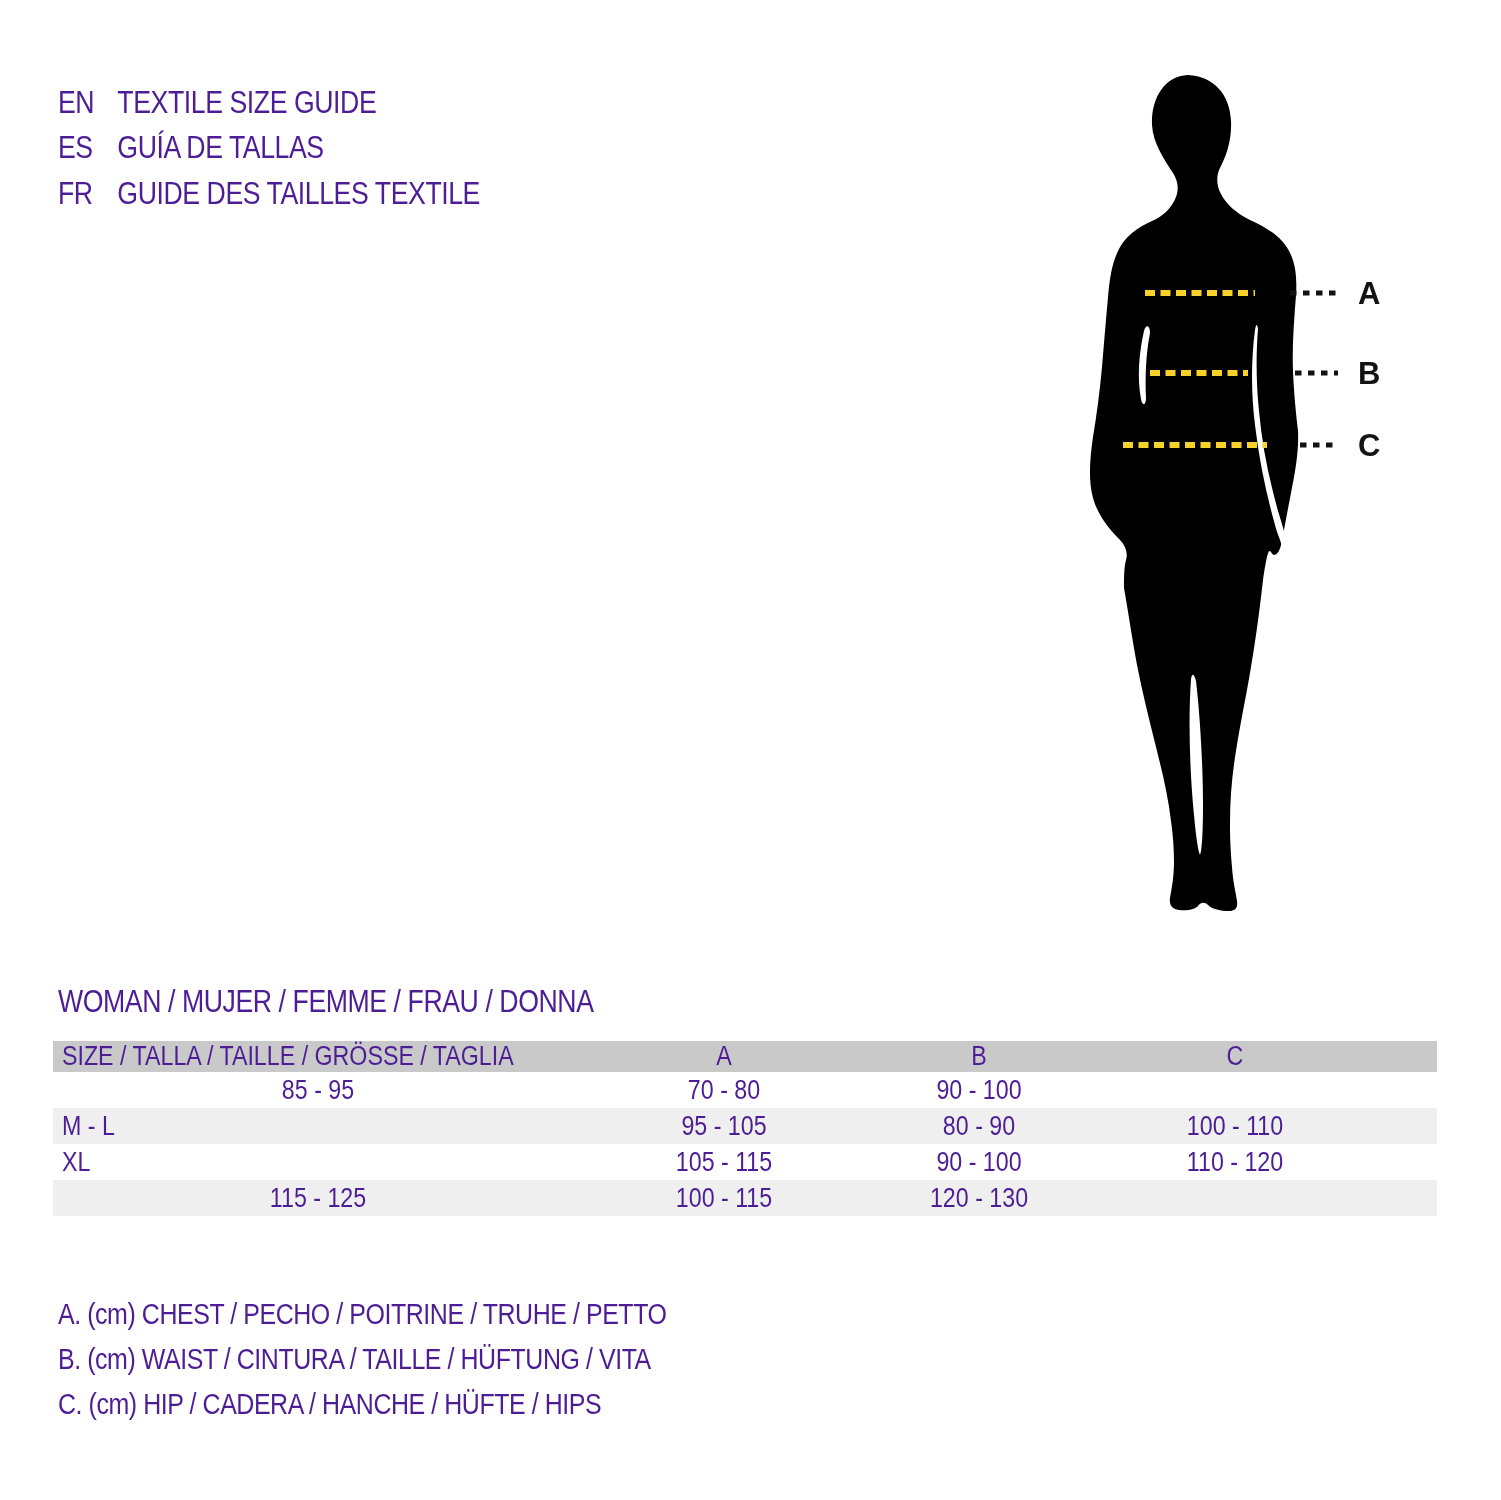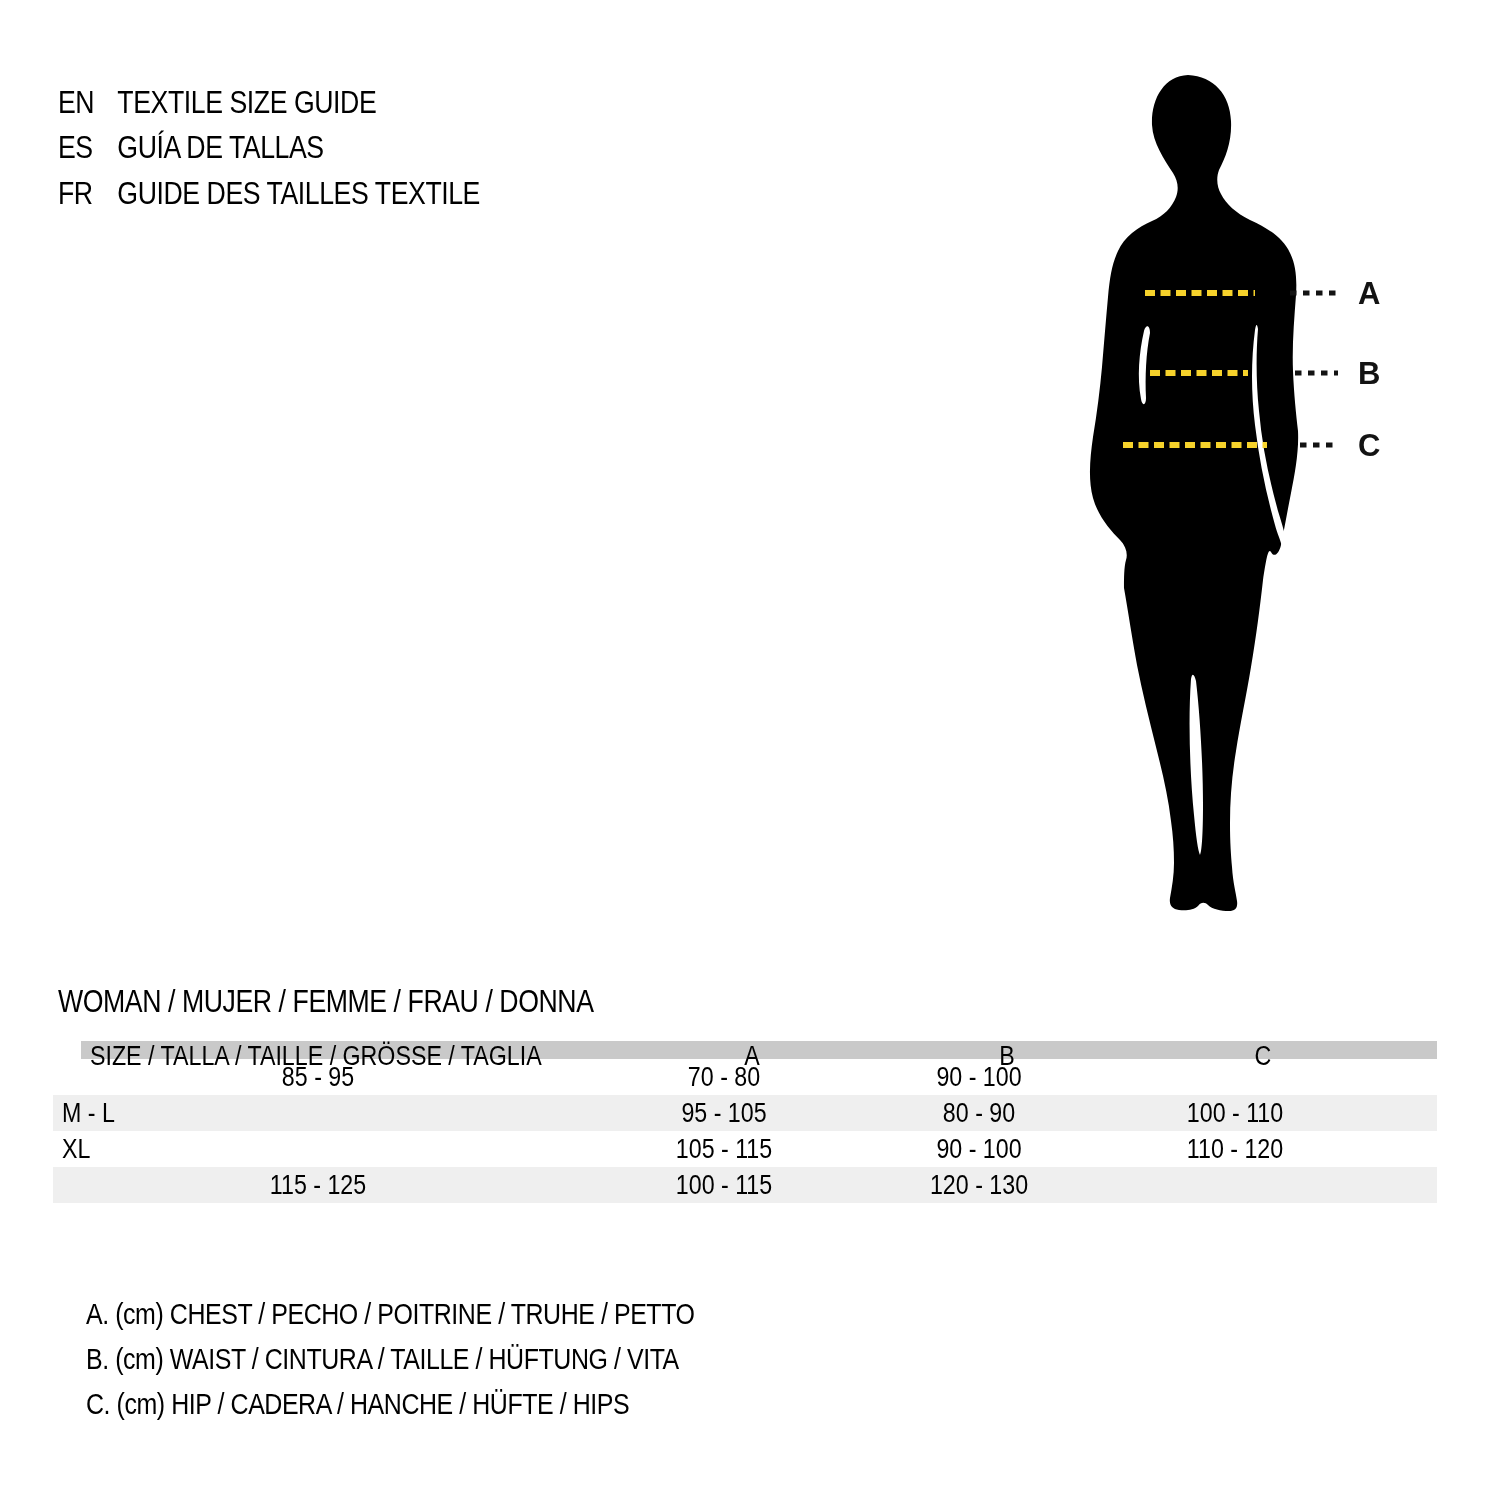--- a/index.html
+++ b/index.html
@@ -1,18 +1,18 @@
 <!DOCTYPE html>
 <html><head>
 <meta charset="utf-8">
 <style>
   html,body { margin:0; padding:0; background:#ffffff; }
   .canvas {
     position:relative; width:1501px; height:1500px; background:#ffffff;
-    font-family:"Liberation Sans", sans-serif; color:#000000; overflow:hidden;text-decoration:underline;
+    font-family:"Liberation Sans", sans-serif; color:#4c1d95; overflow:hidden;text-decoration:underline;
   }
   .cond  { transform:scaleX(0.86); transform-origin:0 50%; white-space:nowrap; display:inline-block; }
   .condc { transform:scaleX(0.86); transform-origin:50% 50%; white-space:nowrap; display:block; }
 
   
   .langs { position:absolute; left:58px; top:80px; }
   .lang-row { display:flex; height:45.5px; align-items:center; font-size:31px; letter-spacing:-0.5px; }
   .lang-code { width:69px; flex:0 0 69px; }
 
   
@@ -20,27 +20,27 @@
 
   
   .figure-wrap { position:absolute; left:1040px; top:75px; width:460px; height:880px; }
   .figure-wrap svg { display:block; }
   .marker-label { font-family:"Liberation Sans", sans-serif; font-weight:bold; font-size:31px; fill:#131313; }
 
   
   .table-title { position:absolute; left:58px; top:984px; font-size:31px; letter-spacing:-0.5px; }
   .size-table { position:absolute; left:53px; top:1041px; width:1384px; font-size:27px; }
   .t-row { display:grid; grid-template-columns:530px 282px 228px 284px 60px; align-items:center; height:36px; }
-  .t-row.head { height:18px; background:#c9c9c9;margin-left:28px; }
+  .t-row.head { height:31px; background:#c9c9c9; }
   .t-row.alt { background:#efefef; }
   .c-size { text-align:left; padding-left:9px; }
   .c-num  { text-align:center; }
 
   
-  .legend { position:absolute; left:58px; top:1292px;margin-left:28px; }
+  .legend { position:absolute; left:58px; top:1292px; }
   .legend-line { height:45px; display:flex; align-items:center; font-size:29px; letter-spacing:-0.5px; }
 </style>
 </head>
 <body>
 
 <div class="canvas">
 
   <div class="langs">
     <div class="lang-row">
       <span class="cond" style="display:flex;">

